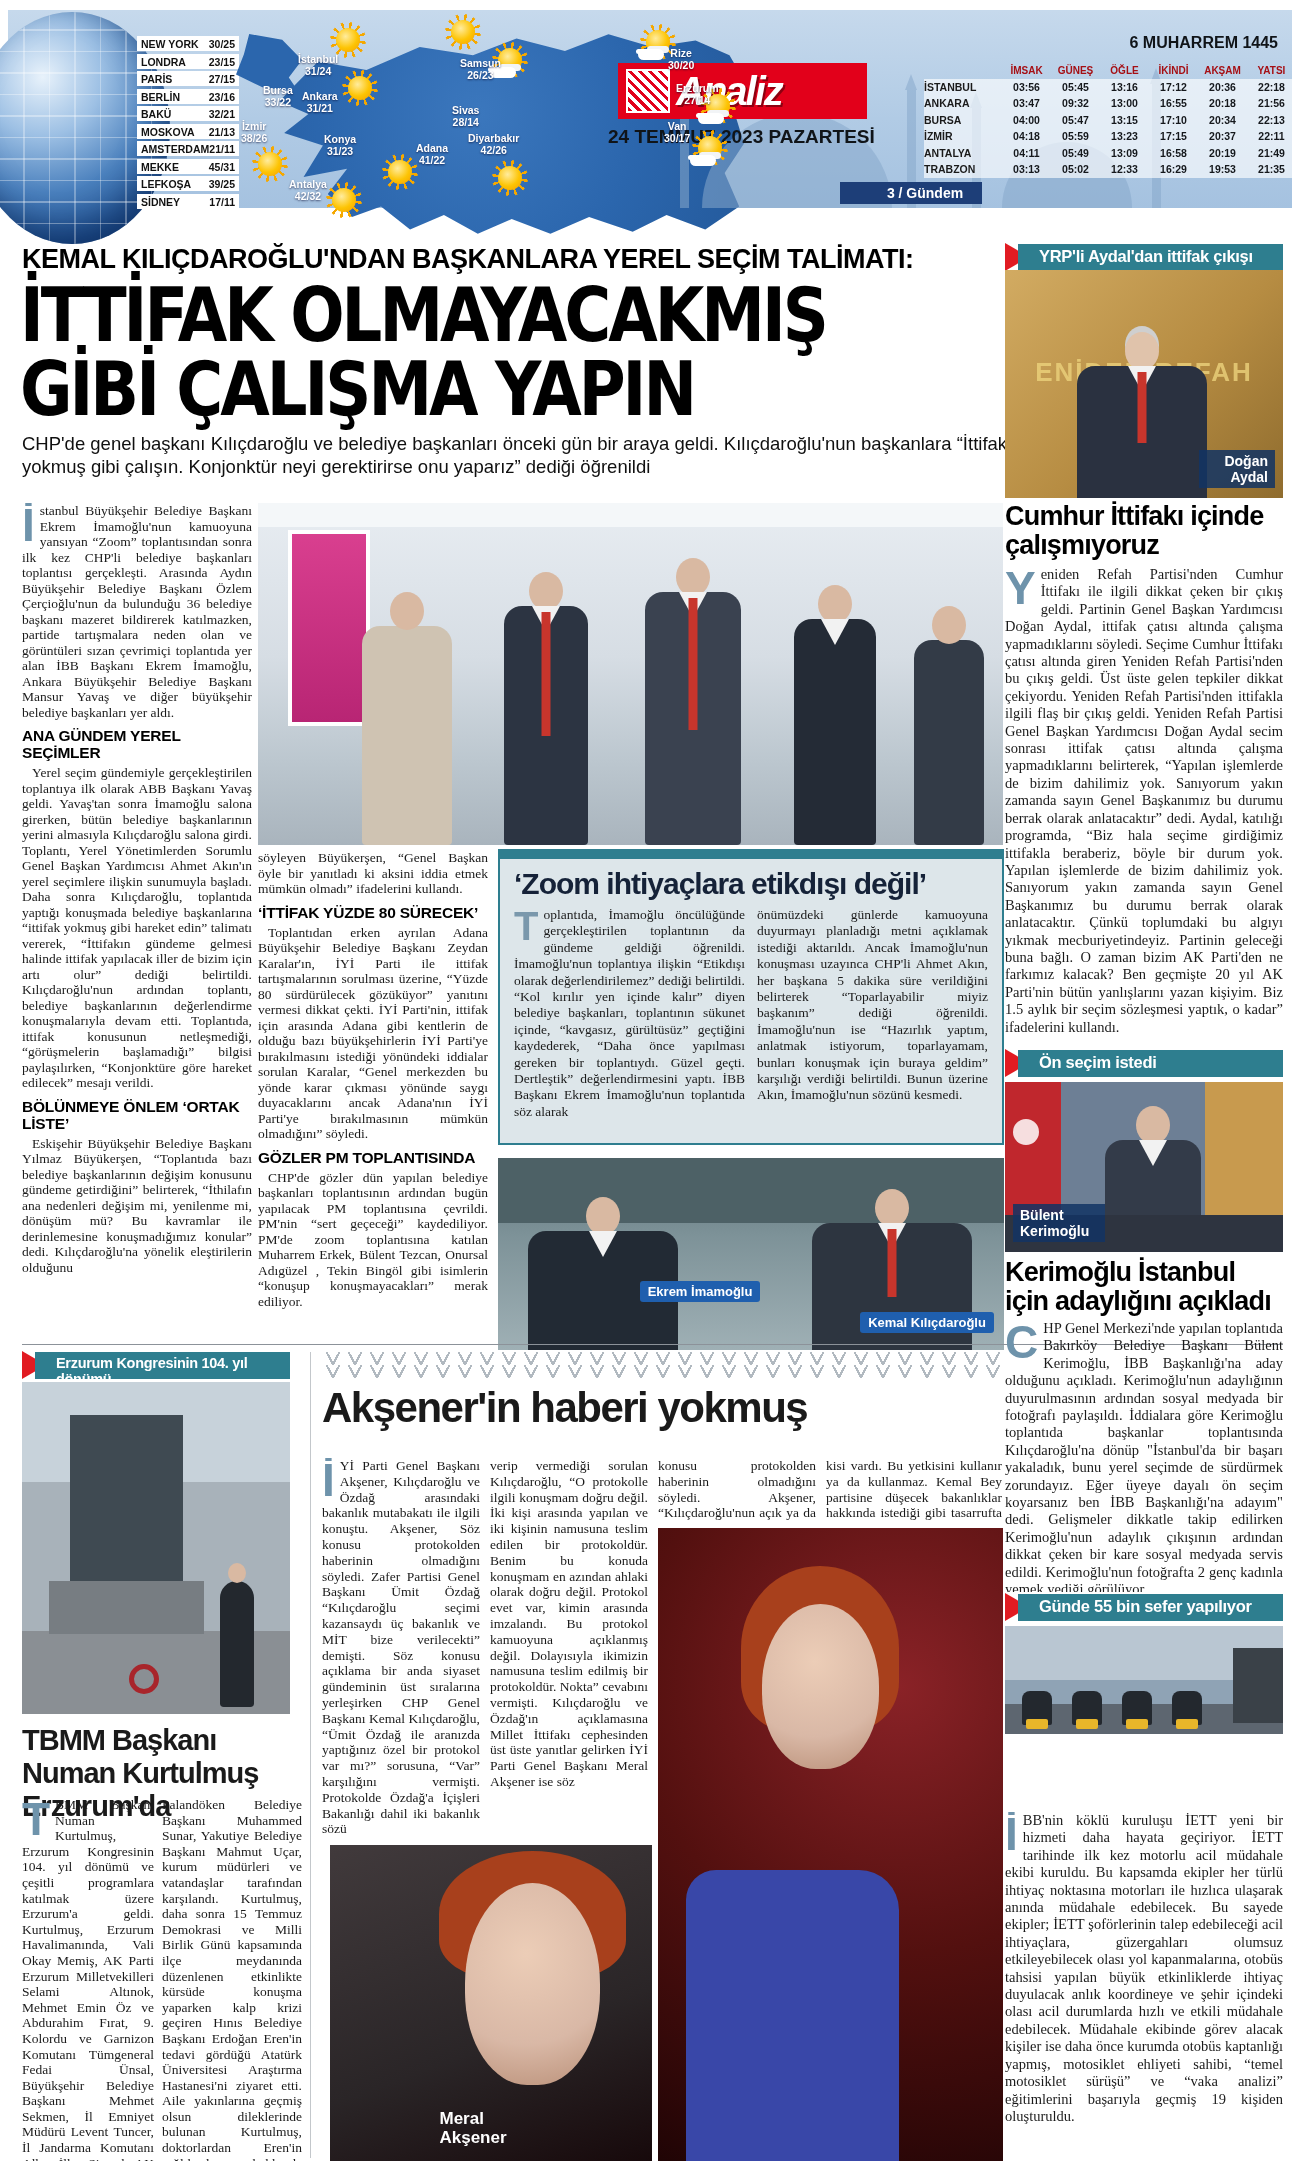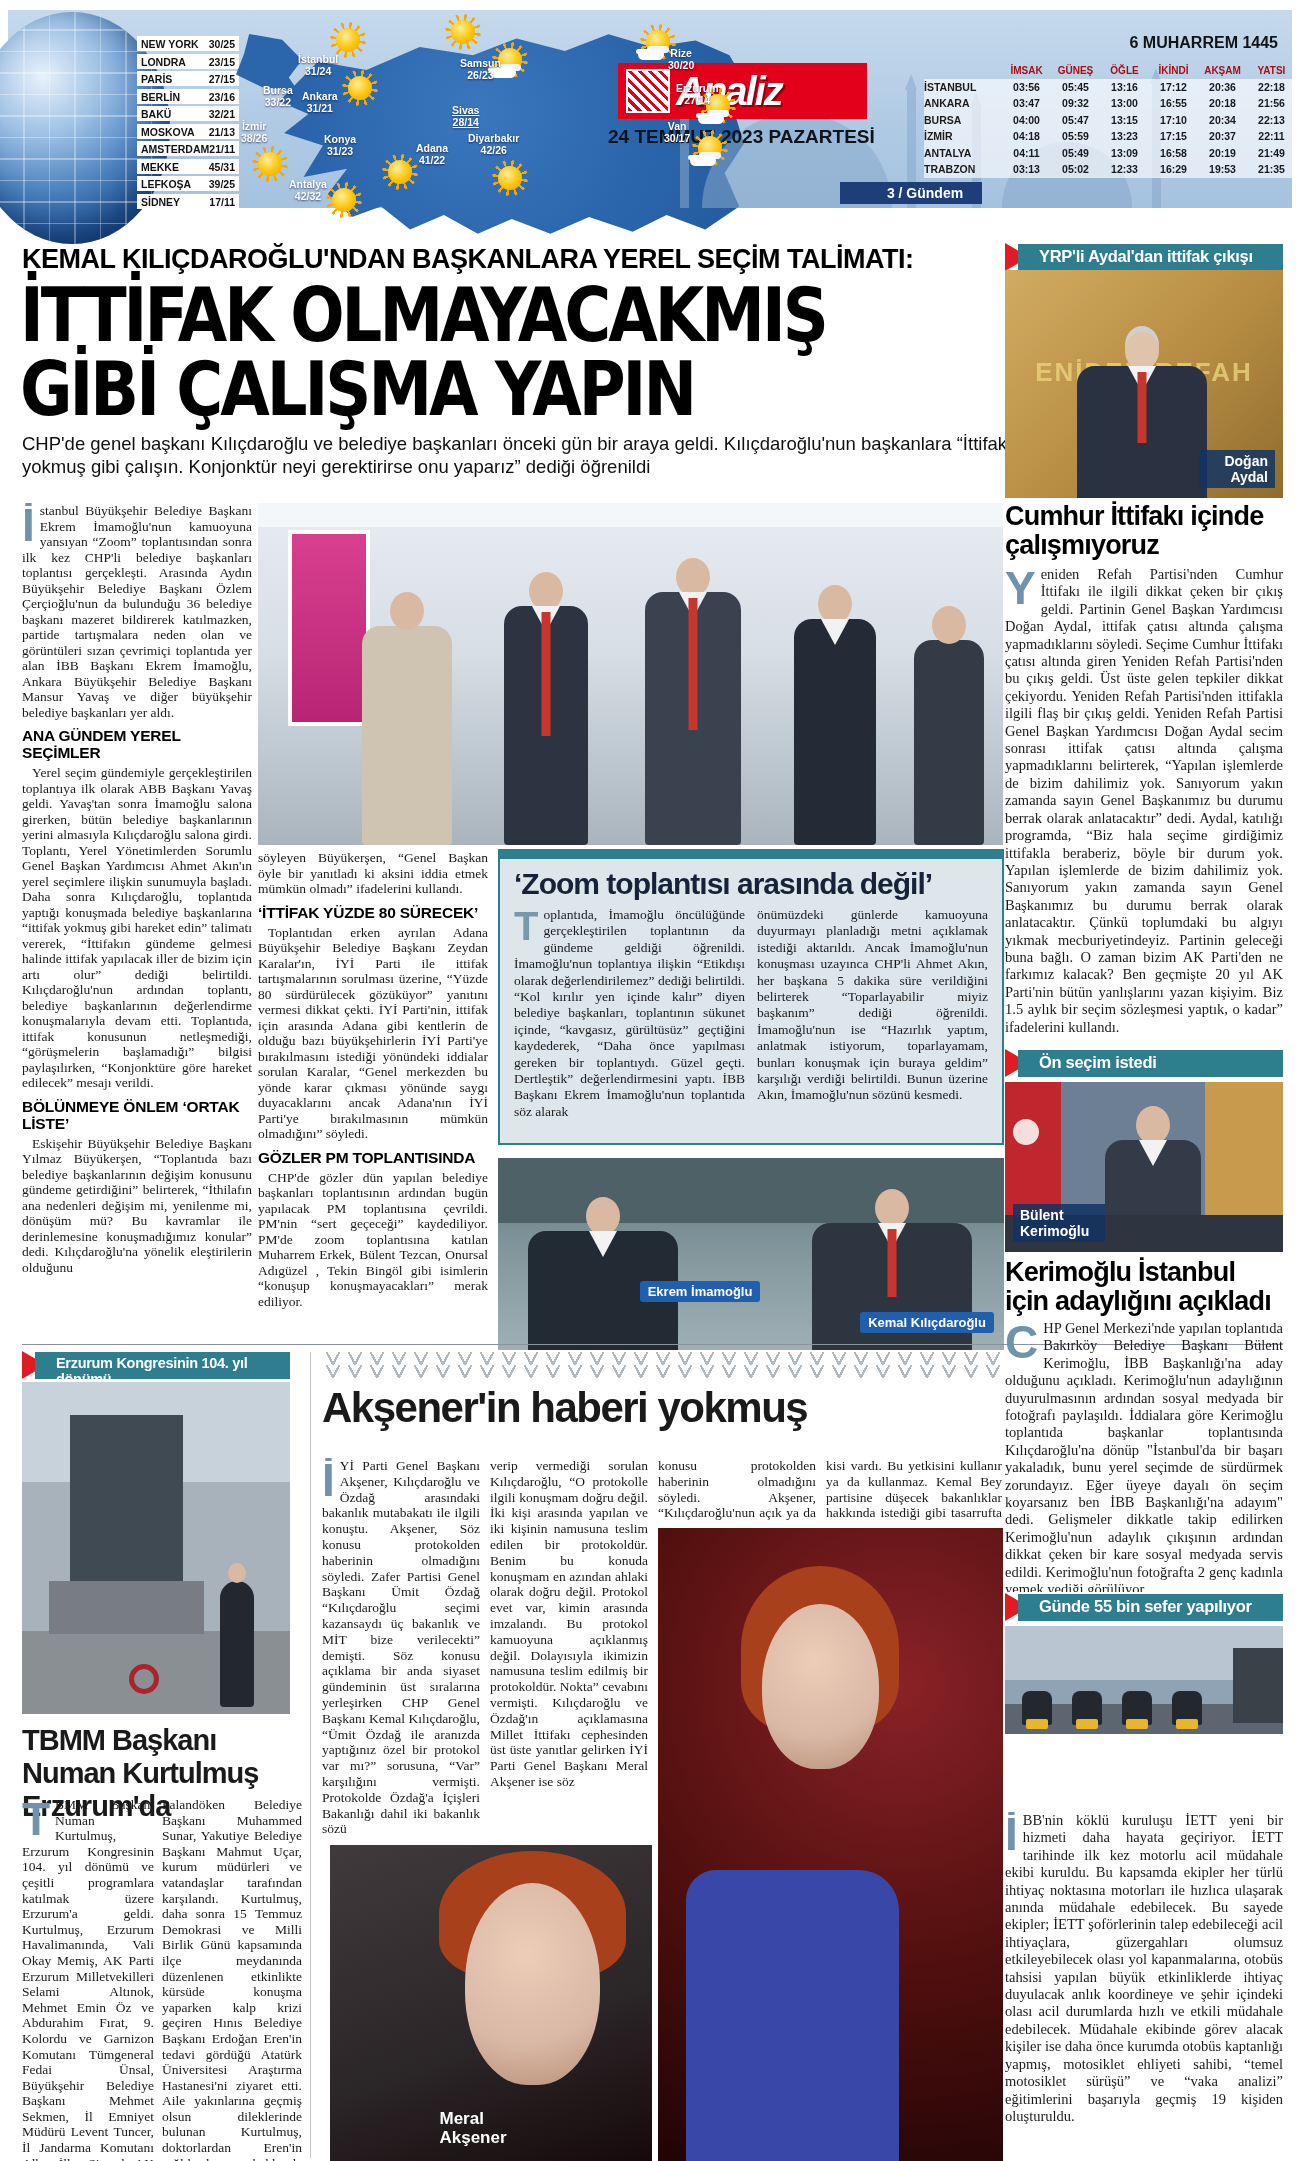--- a/index.html
+++ b/index.html
@@ -245,21 +245,21 @@
           <i class="cl"></i>
         </span>
 
       <div class="mcity" style="left:62px;top:33px;"><span>İstanbul</span><br><span>31/24</span></div>
       <div class="mcity" style="left:27px;top:64px;"><span>Bursa</span><br><span>33/22</span></div>
       <div class="mcity" style="left:66px;top:70px;"><span>Ankara</span><br><span>31/21</span></div>
       <div class="mcity" style="left:5px;top:100px;"><span>İzmir</span><br><span>38/26</span></div>
       <div class="mcity" style="left:88px;top:113px;"><span>Konya</span><br><span>31/23</span></div>
       <div class="mcity" style="left:53px;top:158px;"><span>Antalya</span><br><span>42/32</span></div>
       <div class="mcity" style="left:224px;top:37px;"><span>Samsun</span><br><span>26/23</span></div>
-      <div class="mcity" style="left:216px;top:84px;text-decoration:underline;"><span>Sivas</span><br><span>28/14</span></div>
+      <div class="mcity" style="left:216px;top:84px;"><span>Sivas</span><br><span>28/14</span></div>
       <div class="mcity" style="left:180px;top:122px;"><span>Adana</span><br><span>41/22</span></div>
       <div class="mcity" style="left:232px;top:112px;"><span>Diyarbakır</span><br><span>42/26</span></div>
       <div class="mcity" style="left:432px;top:27px;"><span>Rize</span><br><span>30/20</span></div>
       <div class="mcity" style="left:440px;top:62px;"><span>Erzurum</span><br><span>27/14</span></div>
       <div class="mcity" style="left:428px;top:100px;"><span>Van</span><br><span>30/17</span></div>
     </div>
 
     <div class="logo">
       <span class="logo-icon"></span>
       <span class="logo-word">Analiz</span>
@@ -383,21 +383,21 @@
 
   <div class="col2">
     <p class="bt">söyleyen Büyükerşen, “Genel Başkan öyle bir yanıtladı ki aksini iddia etmek mümkün olmadı” ifadelerini kullandı.</p>
     <div class="subhead">‘İTTİFAK YÜZDE 80 SÜRECEK’</div>
     <p class="bt ind">Toplantıdan erken ayrılan Adana Büyükşehir Belediye Başkanı Zeydan Karalar'ın, İYİ Parti ile ittifak tartışmalarının sorulması üzerine, “Yüzde 80 sürdürülecek gözüküyor” yanıtını vermesi dikkat çekti. İYİ Parti'nin, ittifak için arasında Adana gibi kentlerin de olduğu bazı büyükşehirlerin İYİ Parti'ye bırakılmasını istediği yönündeki iddialar sorulan Karalar, “Genel merkezden bu yönde karar çıkması yönünde saygı duyacaklarını ancak Adana'nın İYİ Parti'ye bırakılmasının mümkün olmadığını” söyledi.</p>
     <div class="subhead">GÖZLER PM TOPLANTISINDA</div>
     <p class="bt ind">CHP'de gözler dün yapılan belediye başkanları toplantısının ardından bugün yapılacak PM toplantısına çevrildi. PM'nin “sert geçeceği” kaydediliyor. PM'de zoom toplantısına katılan Muharrem Erkek, Bülent Tezcan, Onursal Adıgüzel , Tekin Bingöl gibi isimlerin “konuşup konuşmayacakları” merak ediliyor.</p>
   </div>
 
   <div class="zbox">
-    <div class="ztitle">‘Zoom toplantısı arasında değil’</div>
+    <div class="ztitle">‘Zoom ihtiyaçlara etikdışı değil’</div>
     <div class="zcols">
       <div class="zcol">
         <span class="zdrop">T</span><span>oplantıda, İmamoğlu öncülüğünde gerçekleştirilen toplantının da gündeme geldiği öğrenildi. İmamoğlu'nun toplantıya ilişkin “Etikdışı olarak değerlendirilemez” dediği belirtildi. “Kol kırılır yen içinde kalır” diyen belediye başkanları, toplantının sükunet içinde, “kavgasız, gürültüsüz” geçtiğini kaydederek, “Daha önce yapılması gereken bir toplantıydı. Güzel geçti. Dertleştik” değerlendirmesini yaptı. İBB Başkanı Ekrem İmamoğlu'nun toplantıda söz alarak</span>
       </div>
       <div class="zcol">önümüzdeki günlerde kamuoyuna duyurmayı planladığı metni açıklamak istediği aktarıldı. Ancak İmamoğlu'nun konuşması uzayınca CHP'li Ahmet Akın, her başkana 5 dakika süre verildiğini belirterek “Toparlayabilir miyiz başkanım” dediği öğrenildi. İmamoğlu'nun ise “Hazırlık yaptım, anlatmak istiyorum, toparlayamam, bunları konuşmak için buraya geldim” karşılığı verdiği belirtildi. Bunun üzerine Akın, İmamoğlu'nun sözünü kesmedi.</div>
     </div>
   </div>
 
   <div class="photo shakephoto">
     <div style="position:absolute;left:0;top:0;width:100%;height:34%;background:#4d6166;"></div>

